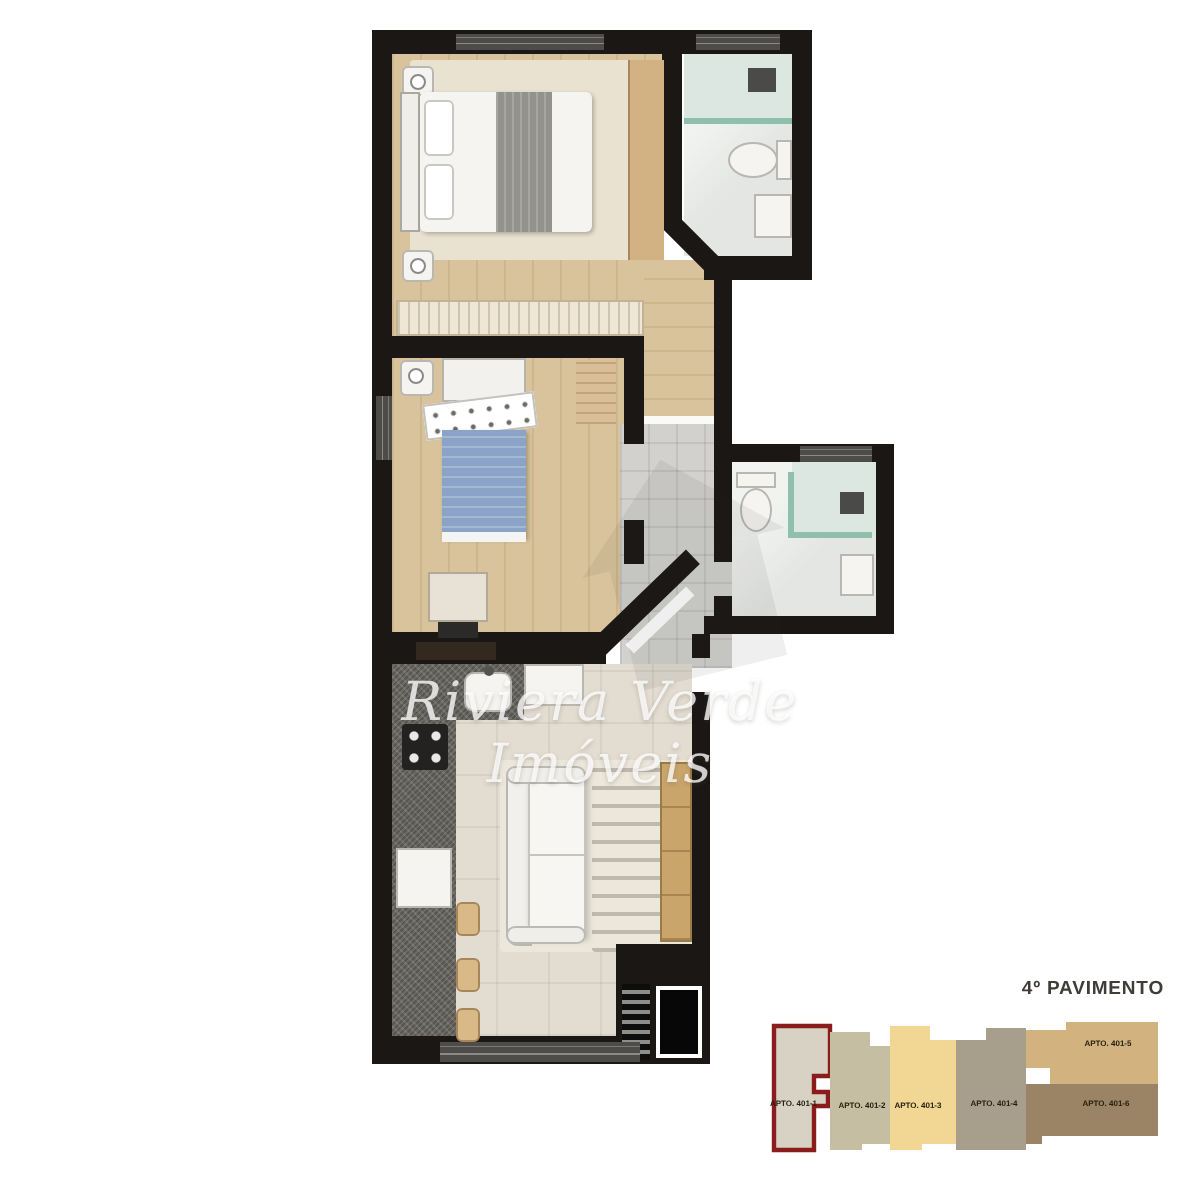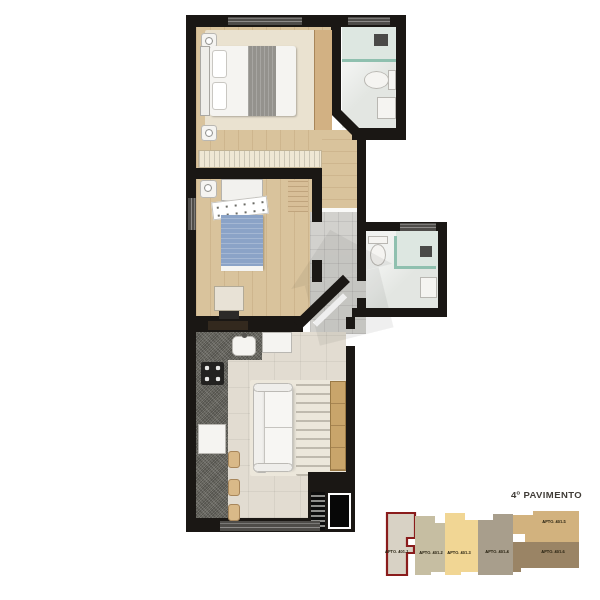--- a/index.html
+++ b/index.html
@@ -149,20 +149,21 @@
   <div class="abs winstrip" style="left:228px;top:17px;width:74px;height:8px;"></div>
   <div class="abs winstrip" style="left:348px;top:17px;width:42px;height:8px;"></div>
   <div class="abs winstrip" style="left:400px;top:223px;width:36px;height:8px;"></div>
   <div class="abs winstrip" style="left:188px;top:198px;width:8px;height:32px;background-image:linear-gradient(90deg, transparent 35%, rgba(255,255,255,.35) 35% 45%, transparent 45% 75%, rgba(255,255,255,.25) 75% 82%, transparent 82%);"></div>
   <div class="abs winstrip" style="left:220px;top:521px;width:100px;height:10px;"></div>
 
   <div class="wm-house">
       <div class="roof"></div>
       <div class="bodyp"></div>
     </div>
+  <div class="watermark">Riviera Verde Imóveis</div>
 
   <div class="kp-title">4º PAVIMENTO</div>
   <svg class="abs" style="left:383px;top:487px;" width="200" height="95" viewBox="0 0 200 95">
     <polygon points="4,26 32,26 32,51 24,51 24,59 31,59 31,66 24,66 24,88 4,88" stroke-width="2.2" style="fill: rgb(216, 210, 197); stroke: rgb(138, 28, 28);"></polygon>
     <polygon points="32,29 52,29 52,36 62,36 62,85 48,85 48,88 32,88" style="fill: rgb(198, 190, 162);"></polygon>
     <polygon points="62,26 82,26 82,33 95,33 95,85 78,85 78,88 62,88" style="fill: rgb(241, 214, 148);"></polygon>
     <polygon points="95,33 110,33 110,27 130,27 130,88 95,88" style="fill: rgb(168, 158, 140);"></polygon>
     <polygon points="130,28 150,28 150,24 196,24 196,55 142,55 142,47 130,47" style="fill: rgb(210, 178, 126);"></polygon>
     <polygon points="130,55 196,55 196,81 138,81 138,85 130,85" style="fill: rgb(154, 132, 101);"></polygon>
   </svg>

